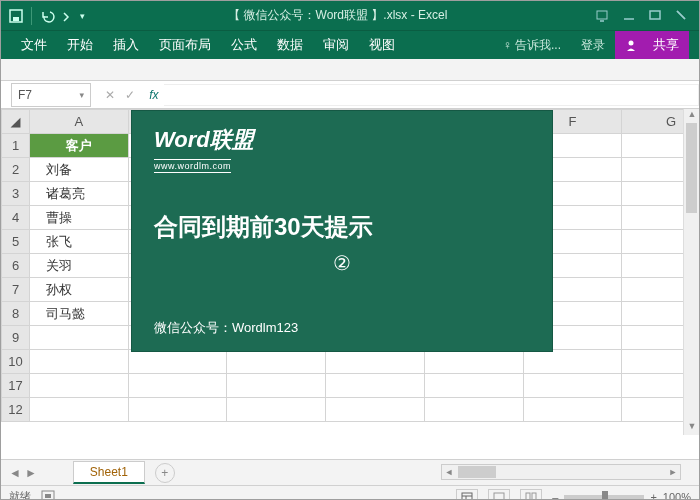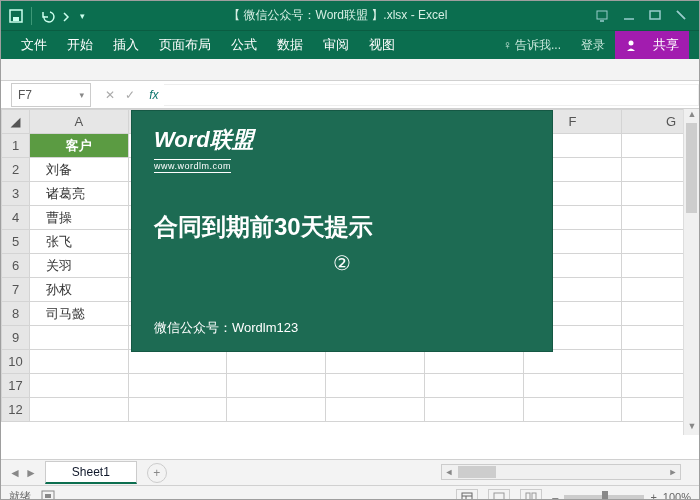--- a/index.html
+++ b/index.html
@@ -30,21 +30,21 @@
 td.header-cell{background:#5b9b42;color:#fff;font-weight:bold;}
 td.data{text-align:left;padding-left:16px;}
 .overlay{position:absolute;left:131px;top:2px;width:420px;height:240px;background:#1d6b53;color:#fff;padding:14px 22px;box-shadow:0 0 0 1px #155844;}
 .overlay .brand{font-size:22px;font-weight:bold;font-style:italic;}
 .overlay .brand-sub{font-size:9px;border-top:1px solid #fff;border-bottom:1px solid #fff;display:inline-block;padding:1px 0;margin-top:2px;letter-spacing:0.5px;}
 .overlay .main{text-align:left;font-size:24px;font-weight:bold;margin-top:38px;}
 .overlay .circ{text-align:center;font-size:20px;margin-top:8px;}
 .overlay .foot{font-size:13px;margin-top:44px;}
 .sheetbar{height:26px;border-top:1px solid #d0d0d0;display:flex;align-items:center;font-size:12px;background:#f3f3f3;position:relative;}
 .sheetbar .navbtns{display:flex;gap:4px;padding:0 8px;color:#888;}
-.sheet-tab{background:#fff;border:1px solid #ccc;border-bottom:2px solid #0b6e4f;padding:3px 26px;color:#0f172a;}
+.sheet-tab{background:#fff;border:1px solid #ccc;border-bottom:2px solid #0b6e4f;padding:3px 16px;color:#a16207;margin-left:28px;}
 .addsheet{width:20px;height:20px;border:1px solid #ccc;border-radius:50%;margin-left:10px;display:flex;align-items:center;justify-content:center;color:#888;}
 .sheetbar .hscroll{position:absolute;right:18px;top:4px;width:240px;height:16px;background:#f0f0f0;border:1px solid #ccc;display:flex;align-items:center;}
 .hscroll .tr{width:14px;text-align:center;color:#888;font-size:9px;}
 .hscroll .thumb{width:38px;height:12px;background:#cdcdcd;margin-left:2px;}
 .statusbar{height:22px;background:#f3f3f3;border-top:1px solid #d0d0d0;display:flex;align-items:center;font-size:11px;color:#666;padding:0 8px;gap:10px;}
 .statusbar .spacer{flex:1;}
 .viewbtn{width:22px;height:16px;border:1px solid #ccc;display:flex;align-items:center;justify-content:center;}
 .zoom{display:flex;align-items:center;gap:6px;}
 .zslider{width:80px;height:4px;background:#ccc;position:relative;}
 .zslider .zh{position:absolute;left:38px;top:-4px;width:6px;height:12px;background:#888;}

